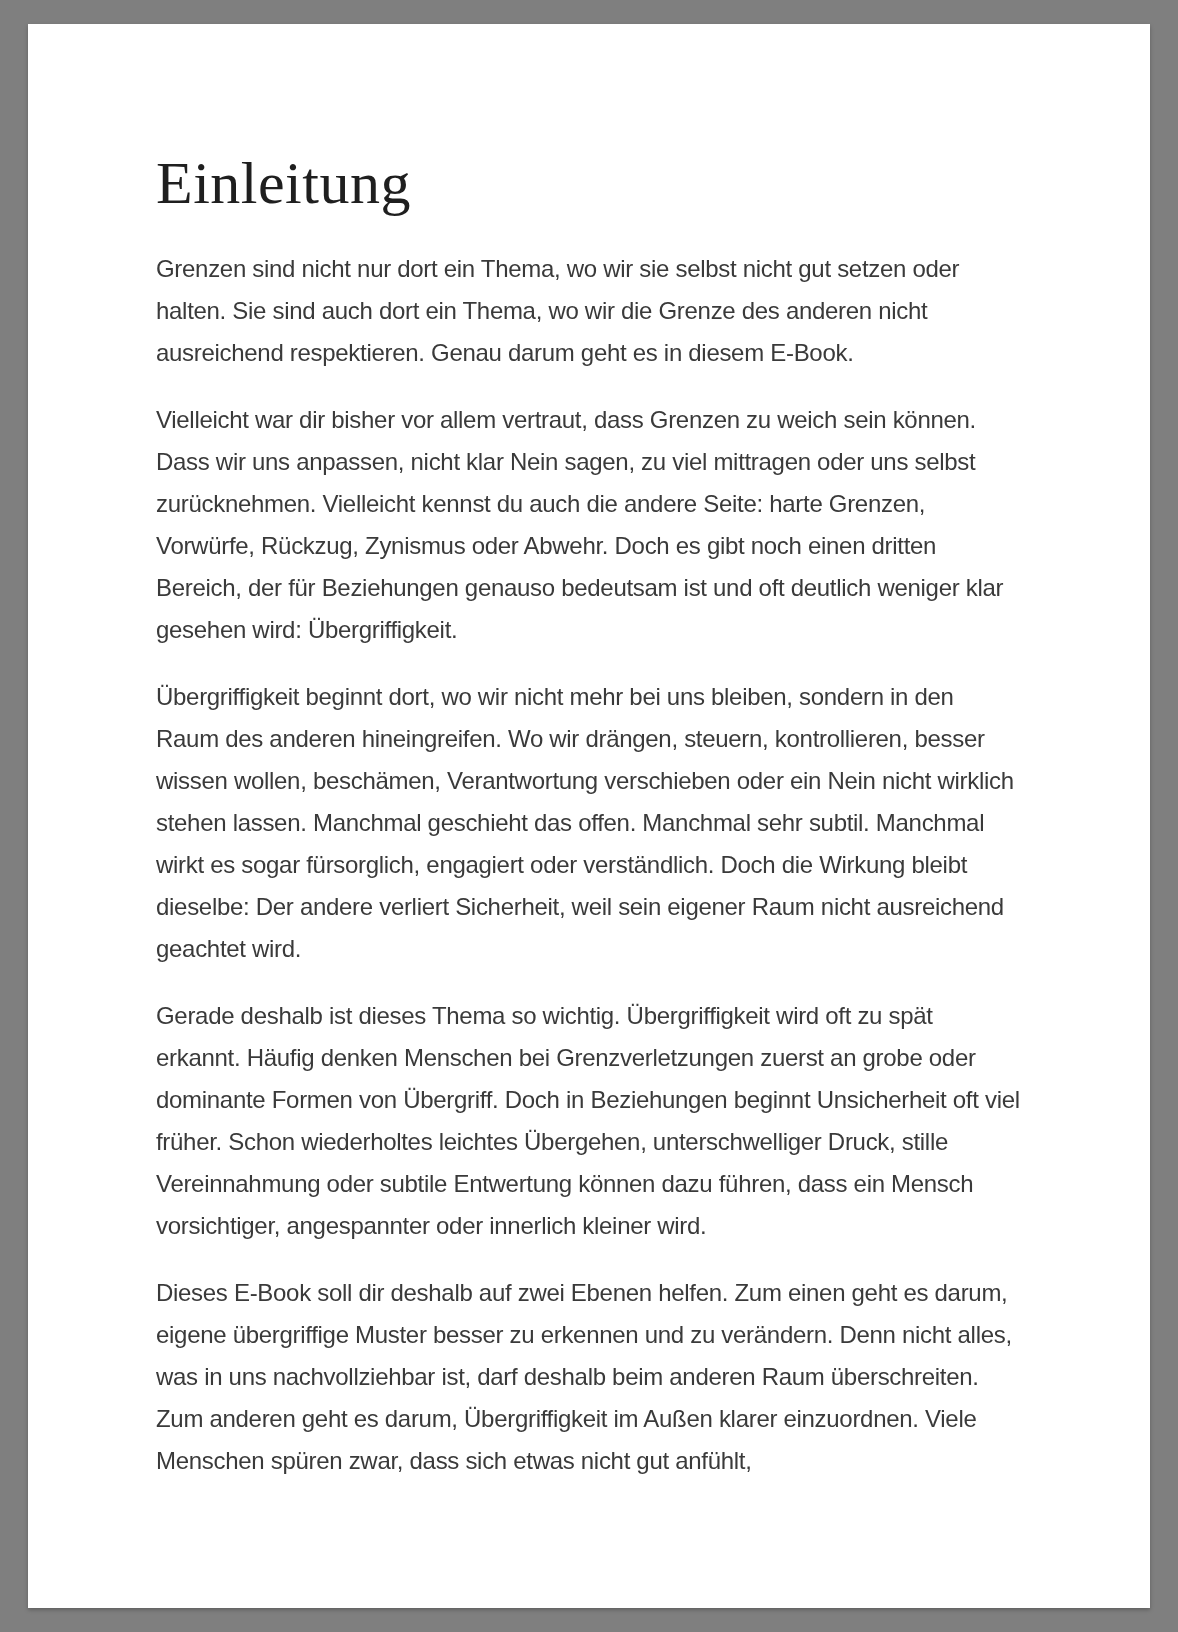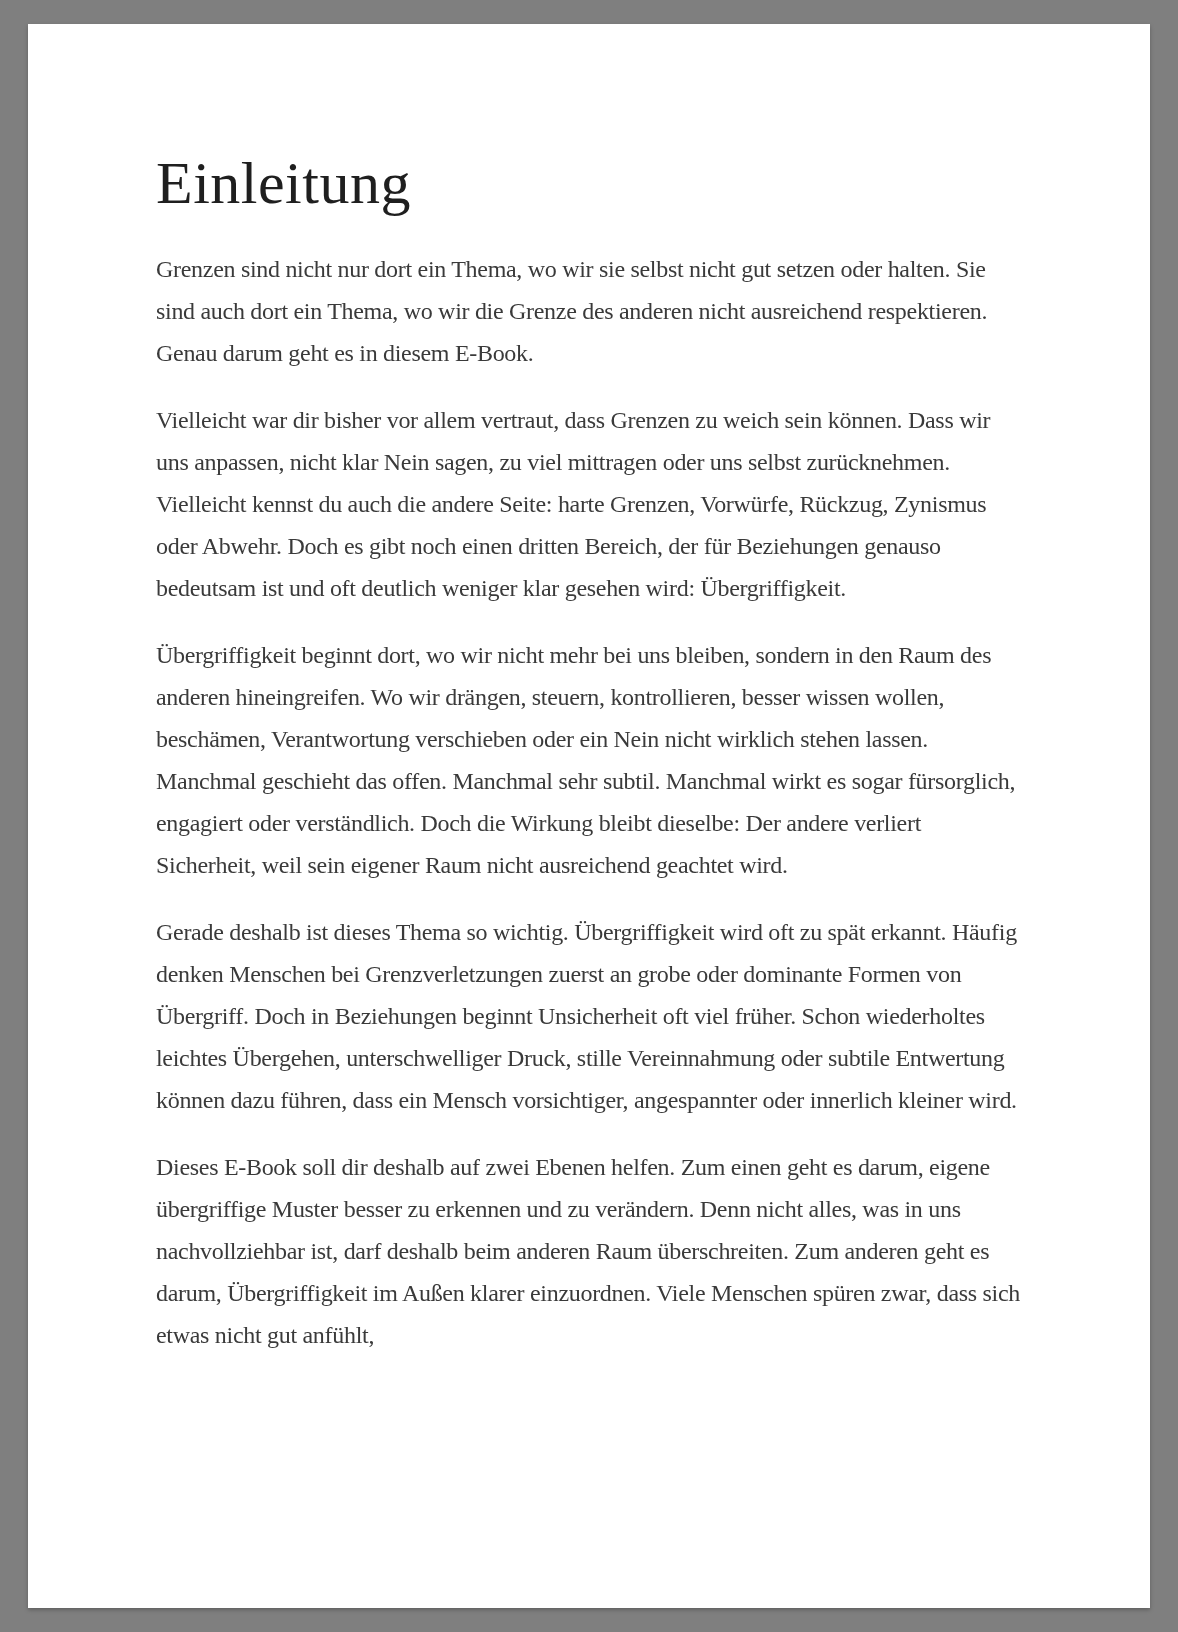--- a/index.html
+++ b/index.html
@@ -28,21 +28,21 @@
   h1.chapter-heading {
     font-family: "Liberation Serif", "DejaVu Serif", serif;
     font-weight: 400;
     font-size: 60px;
     line-height: 1.05;
     letter-spacing: 0.5px;
     color: #1f1f1f;
     margin: 0 0 33px 0;
   }
   .body-text p {
-    font-family: Liberation Serif, serif;
+    font-family: Liberation Sans, sans-serif;
     font-size: 24px;
     letter-spacing: -0.3px;
     line-height: 42px;
     color: #3a3a3a;
     margin: 0 0 25px 0;
     max-width: 868px;
   }
 </style>
 </head>
 <body style="background: rgb(127, 127, 127);">

